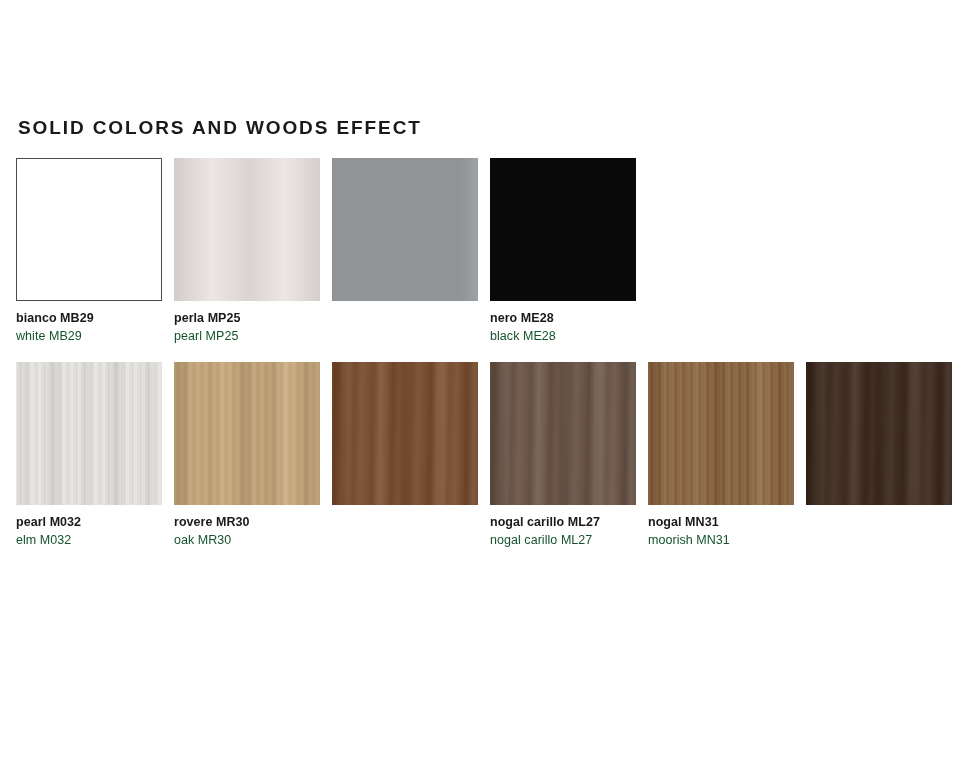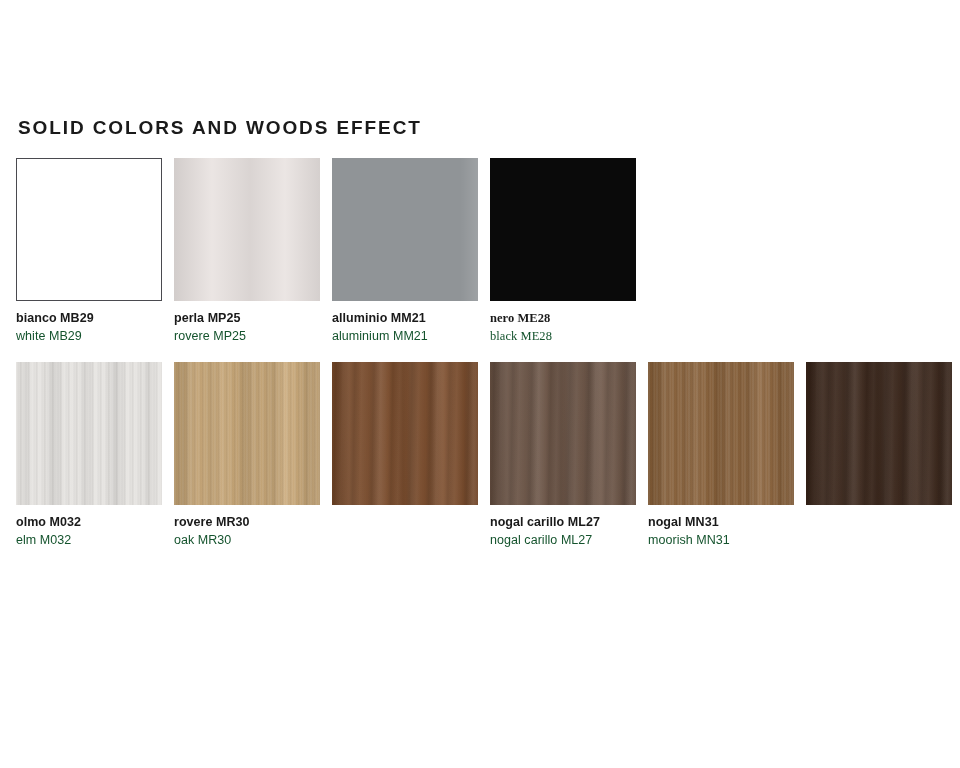--- a/index.html
+++ b/index.html
@@ -44,21 +44,21 @@
     flex-direction: row;
   }
   .swatch-row.row-solids { top: 158px; }
   .swatch-row.row-woods  { top: 362px; }
 
   .swatch-cell {
     width: 146px;
     margin-right: 12px;
     position: relative;
   }
-  .swatch-cell:last-child { margin-right: 0; font-family: Liberation Serif, serif; }
+  .swatch-cell:last-child { margin-right: 0; }
 
   .swatch-chip {
     width: 146px;
     height: 143px;
     position: relative;
     overflow: hidden;
     background-color: #cccccc;
   }
   .swatch-chip.has-border {
     border: 1px solid #4a4a4f;
@@ -171,53 +171,49 @@
         <div class="label-secondary">white MB29</div>
       </div>
     </div>
 
     <div class="swatch-cell">
       <div class="swatch-chip" style="background-color: rgb(234, 228, 226);">
         <span class="grain shade"></span>
       </div>
       <div class="swatch-labels">
         <div class="label-primary">perla MP25</div>
-        <div class="label-secondary">rovere MP25</div>
+        <div class="label-secondary">pearl MP25</div>
       </div>
     </div>
 
     <div class="swatch-cell">
       <div class="swatch-chip" style="background-color: rgb(144, 148, 151);">
         <span class="grain edge-light"></span>
       </div>
-      <div class="swatch-labels">
-        <div class="label-primary">alluminio MM21</div>
-        <div class="label-secondary">aluminium MM21</div>
-      </div>
     </div>
 
     <div class="swatch-cell">
       <div class="swatch-chip" style="background-color: rgb(10, 10, 10);"></div>
       <div class="swatch-labels">
         <div class="label-primary">nero ME28</div>
         <div class="label-secondary">black ME28</div>
       </div>
     </div>
 
   </div>
 
   <div class="swatch-row row-woods">
 
     <div class="swatch-cell">
       <div class="swatch-chip" style="background-color: rgb(229, 227, 224);">
         <span class="grain fine"></span>
         <span class="grain broad"></span>
       </div>
       <div class="swatch-labels">
-        <div class="label-primary">olmo M032</div>
+        <div class="label-primary">pearl M032</div>
         <div class="label-secondary">elm M032</div>
       </div>
     </div>
 
     <div class="swatch-cell">
       <div class="swatch-chip" style="background-color: rgb(201, 167, 118);">
         <span class="grain fine"></span>
         <span class="grain broad"></span>
         <span class="grain shade"></span>
       </div>

